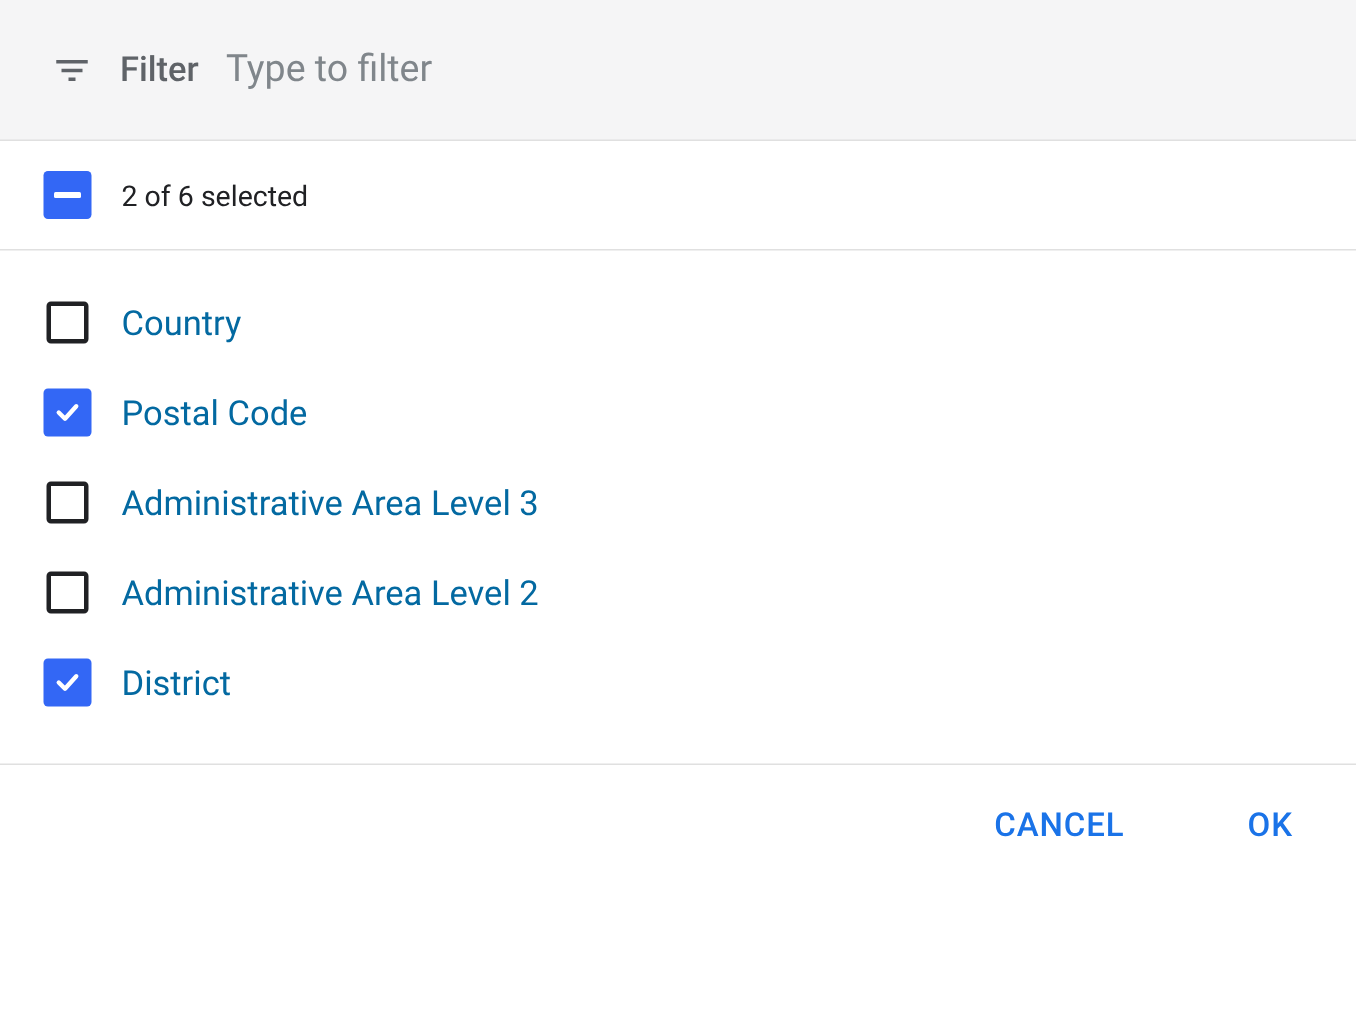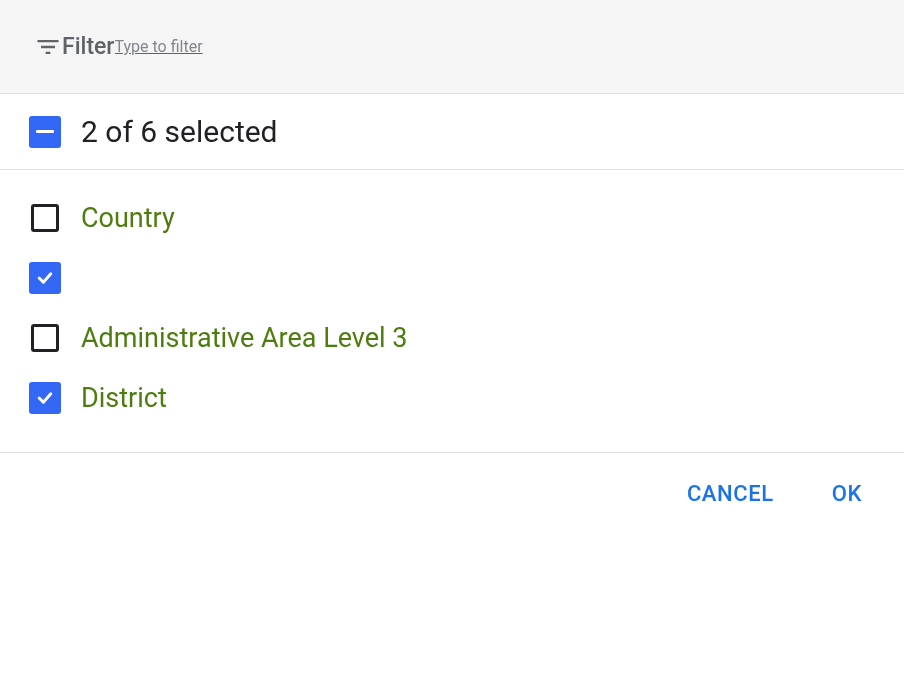--- a/index.html
+++ b/index.html
@@ -14,71 +14,71 @@
       height: 678px;
       overflow: hidden;
       color: #202124;
     }
     .filter-bar {
       background: #f5f5f6;
       height: 94px;
       display: flex;
       align-items: center;
       padding: 0 34px;
+      gap: 18px;
       border-bottom: 1px solid #e0e0e0;
     }
     .filter-icon svg {
       display: block;
     }
     .filter-label {
       font-size: 23px;
       font-weight: 500;
       color: #5f6368;
     }
     .filter-input-wrapper {
       flex: 1;
     }
     .filter-input {
       border: none;
       background: transparent;
-      font-size: 16px;
+      font-size: 25px;
       color: #5f6368;
       width: 100%;
       outline: none;
       font-family: inherit;
-      text-decoration: underline;
     }
     .filter-input::placeholder {
       color: #80868b;
     }
     .select-all-row {
       display: flex;
       align-items: center;
       padding: 20px 29px;
       gap: 20px;
       border-bottom: 1px solid #e0e0e0;
     }
     .select-all-text {
-      font-size: 30px;
+      font-size: 19px;
       color: #202124;
     }
     .options-list {
       padding: 18px 0 24px 0;
       border-bottom: 1px solid #e0e0e0;
     }
     .option-row {
       display: flex;
       align-items: center;
       padding: 14px 29px;
       gap: 20px;
       cursor: pointer;
     }
     .option-label {
-      font-size: 27px;
-      color: #4d7c0f;
+      font-size: 23px;
+      color: #0369a1;
     }
     .checkbox {
       width: 32px;
       height: 32px;
       flex-shrink: 0;
       display: flex;
       align-items: center;
       justify-content: center;
     }
     .checkbox-outline {
@@ -109,21 +109,21 @@
       width: 18px;
       height: 3.5px;
       background: #fff;
       border-radius: 1px;
     }
     .actions-row {
       display: flex;
       justify-content: flex-end;
       align-items: center;
       padding: 22px 38px;
-      gap: 50px;
+      gap: 74px;
     }
     .action-button {
       background: none;
       border: none;
       font-family: inherit;
       font-size: 22px;
       font-weight: 500;
       color: #1a73e8;
       letter-spacing: 0.6px;
       cursor: pointer;
@@ -164,29 +164,36 @@
   </div>
 
   <div class="option-row">
     <div class="checkbox">
       <div class="checkbox-checked">
         <svg width="20" height="20" viewBox="0 0 24 24" fill="none" stroke="#fff" stroke-width="3.5" stroke-linecap="round" stroke-linejoin="round">
           <polyline points="5 12 10 17 19 7"></polyline>
         </svg>
       </div>
     </div>
+    <span class="option-label">Postal Code</span>
   </div>
 
   <div class="option-row">
     <div class="checkbox">
       <div class="checkbox-outline"></div>
     </div>
     <span class="option-label">Administrative Area Level 3</span>
   </div>
 
+  <div class="option-row">
+    <div class="checkbox">
+      <div class="checkbox-outline"></div>
+    </div>
+    <span class="option-label">Administrative Area Level 2</span>
+  </div>
 
   <div class="option-row">
     <div class="checkbox">
       <div class="checkbox-checked">
         <svg width="20" height="20" viewBox="0 0 24 24" fill="none" stroke="#fff" stroke-width="3.5" stroke-linecap="round" stroke-linejoin="round">
           <polyline points="5 12 10 17 19 7"></polyline>
         </svg>
       </div>
     </div>
     <span class="option-label">District</span>

